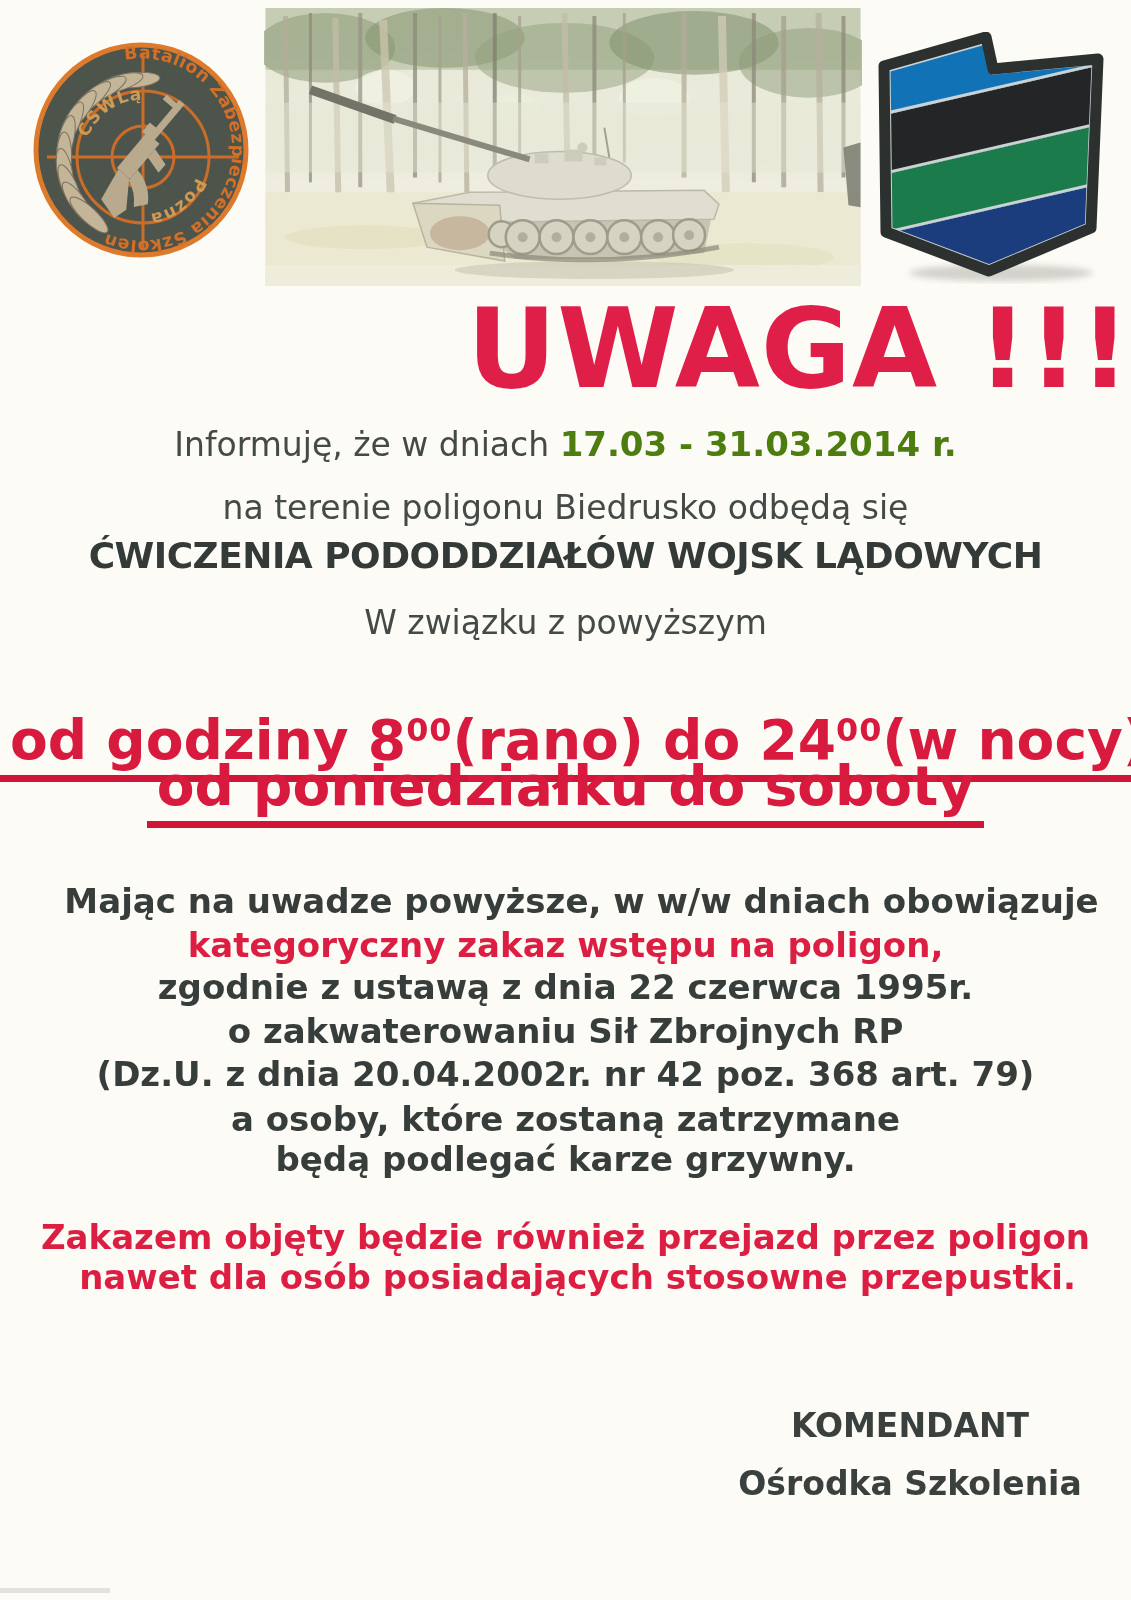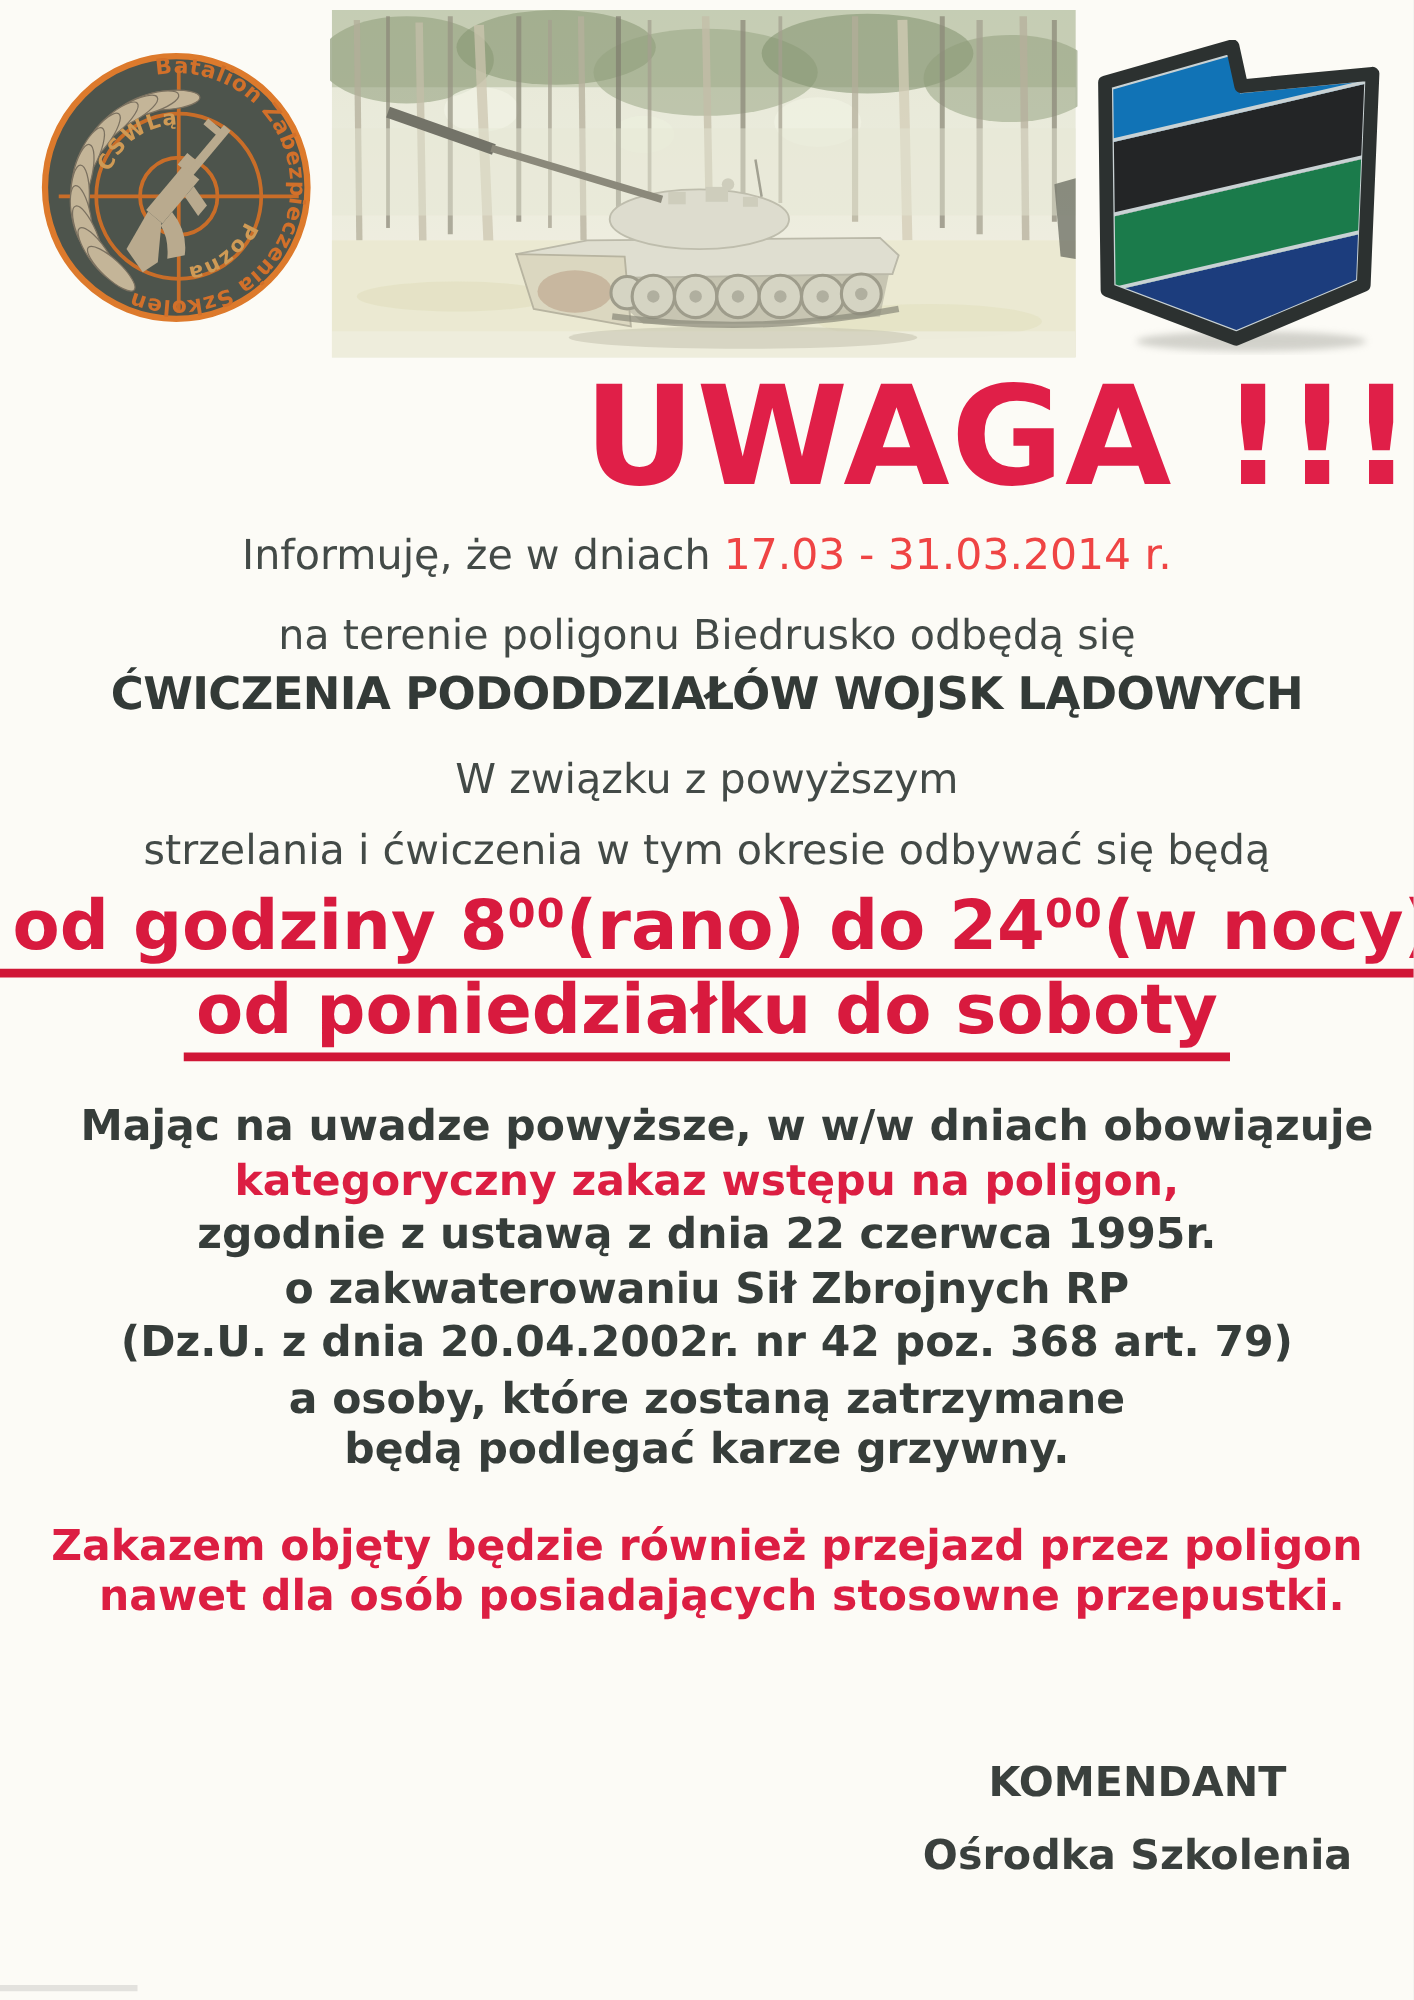--- a/index.html
+++ b/index.html
@@ -5,21 +5,21 @@
   html,body{margin:0;padding:0;background:#e9e9e6;}
   .page{
     position:relative;width:1131px;height:1600px;margin:0 auto;
     background:#fcfbf6;overflow:hidden;
     font-family:"DejaVu Sans",sans-serif;
   }
   .abs{position:absolute;}
   .line{position:absolute;left:0;right:0;text-align:center;line-height:1.1;white-space:nowrap;}
   .reg{font-size:33px;color:#434a47;}
   .bld{font-size:34px;font-weight:bold;color:#363d3a;}
-  .bld-inline{font-weight:normal;color:#ef4444;}
+  .bld-inline{font-weight:bold;color:#4d7c0f;}
   .caps{font-size:36px;font-weight:bold;color:#333a37;letter-spacing:-0.5px;}
   .red{color:#dc1e42;}
   .title{font-size:110px;font-weight:bold;color:#e01f48;letter-spacing:1px;line-height:1;}
   .ru{font-size:55px;font-weight:bold;color:#d81a3e;}
   .ru .uwrap{display:inline-block;border-bottom:7px solid #d01636;padding:0 10px 4px 10px;}
   sup.hrs{font-size:0.58em;vertical-align:0.55em;letter-spacing:1px;}
   .sig{position:absolute;left:660px;width:500px;text-align:center;font-weight:bold;color:#3a403d;font-size:33px;line-height:1.1;white-space:nowrap;}
   .scan-artifact{position:absolute;left:0;top:1588px;width:110px;height:5px;background:#e3e2de;}
 </style>
 </head>
@@ -198,27 +198,26 @@
   <div class="line title" style="top:294px;text-align:right;">UWAGA !!!</div>
 
   <div class="line reg" style="top:426px;"><span>Informuję, że w dniach </span><span class="bld-inline" style="font-size:34px;">17.03 - 31.03.2014 r.</span></div>
 
   <div class="line caps" style="top:536px;">ĆWICZENIA PODODDZIAŁÓW WOJSK LĄDOWYCH</div>
 
   <div class="line reg" style="top:490px;">na terenie poligonu Biedrusko odbędą się</div>
 
   <div class="line reg" style="top:605px;">W związku z powyższym</div>
 
-  <div class="line reg" style="top:662px;">strzelania i ćwiczenia w tym okresie odbywać się będą</div>
 
   <div class="line ru" style="top:710px;">
     <span class="uwrap"><span>od godziny 8</span><sup class="hrs">00</sup><span>(rano) do 24</span><sup class="hrs">00</sup><span>(w nocy)</span></span>
   </div>
 
-  <div class="line ru" style="top:777px;">
+  <div class="line ru" style="top:756px;">
     <span class="uwrap">od poniedziałku do soboty</span>
   </div>
 
   <div class="line bld" style="top:883px;padding-left:32px;">Mając na uwadze powyższe, w w/w dniach obowiązuje</div>
   <div class="line bld red" style="top:927px;">kategoryczny zakaz wstępu na poligon,</div>
   <div class="line bld" style="top:969px;">zgodnie z ustawą z dnia 22 czerwca 1995r.</div>
   <div class="line bld" style="top:1013px;">o zakwaterowaniu Sił Zbrojnych RP</div>
   <div class="line bld" style="top:1056px;">(Dz.U. z dnia 20.04.2002r. nr 42 poz. 368 art. 79)</div>
   <div class="line bld" style="top:1101px;">a osoby, które zostaną zatrzymane</div>
   <div class="line bld" style="top:1141px;">będą podlegać karze grzywny.</div>

